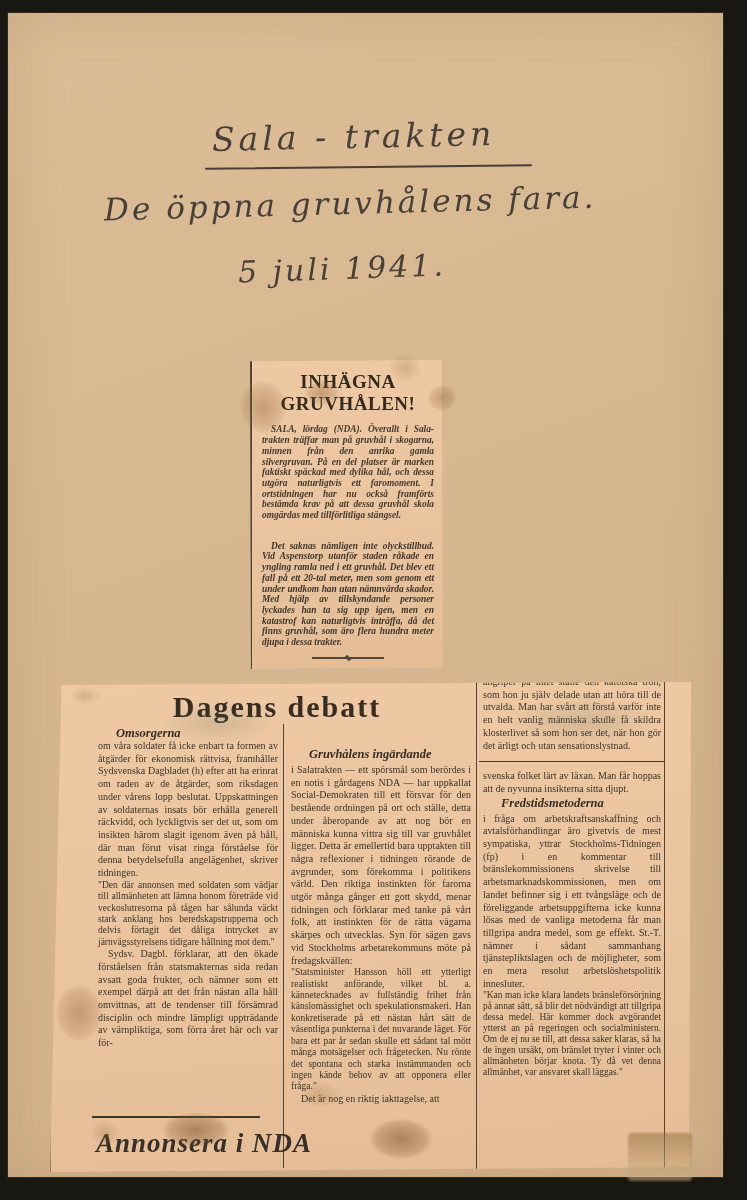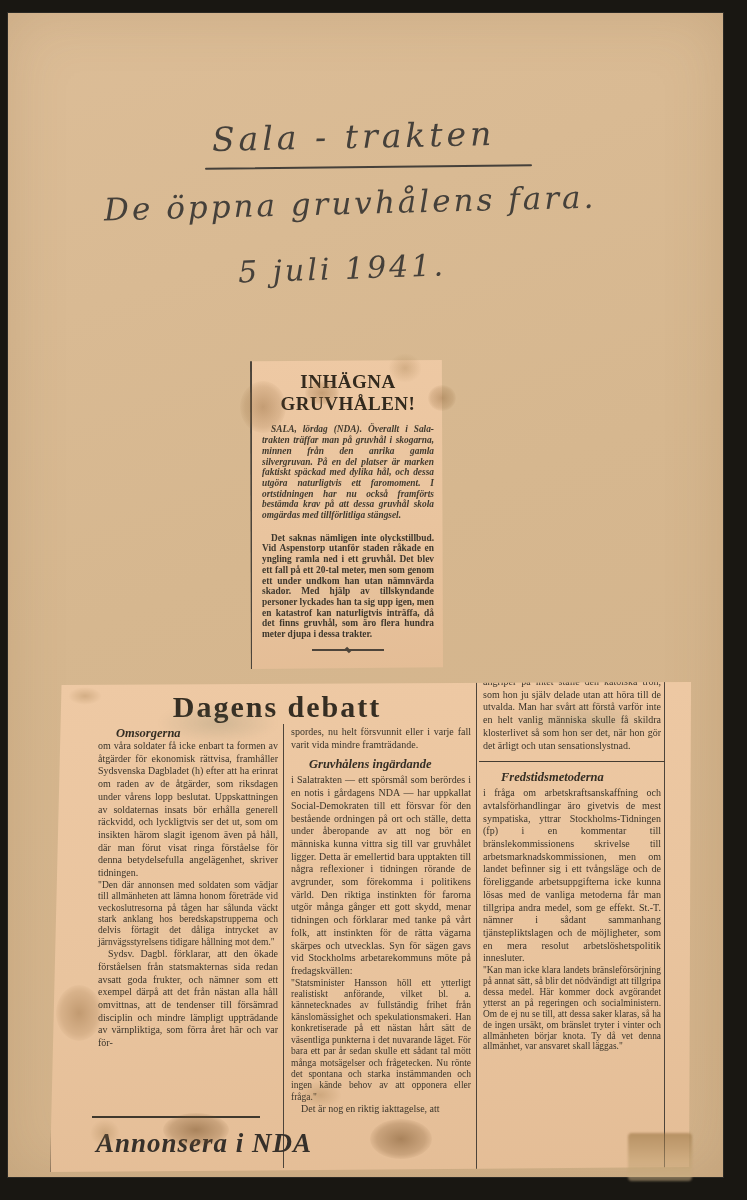--- a/index.html
+++ b/index.html
@@ -40,21 +40,21 @@
     clip-path:polygon(0 .4%,99.4% 0,100% 99.4%,.5% 100%);
   }
   .cs-title{
     font-weight:bold;text-align:center;
     font-size:19px;line-height:22px;letter-spacing:.5px;
     color:#332a1e;margin-top:2px;
     font-family:"Liberation Serif", serif;
   }
   .cs-body{margin-top:8px;font-size:9.4px;line-height:10.7px;text-align:justify;}
   .cs-p1{font-style:italic;font-weight:bold;text-indent:9px;color:#413a2e;}
-  .cs-p2{margin-top:12px;font-weight:600;text-indent:9px;color:#3d372d;}
+  .cs-p2{margin-top:20px;font-weight:600;text-indent:9px;color:#3d372d;font-style:italic;}
   .cs-divider{position:relative;width:72px;height:1.5px;background:#4d443a;margin:7px auto 0 auto;}
   .cs-divider::after{
     content:"";position:absolute;left:50%;top:50%;width:6px;height:6px;
     transform:translate(-50%,-50%) rotate(45deg) scaleY(.55);background:#4d443a;
   }
   .clip-large{
     left:42px;top:669px;width:641px;height:490px;
     overflow:hidden;box-sizing:border-box;
     clip-path:polygon(1.8% .6%,100% 0,99.7% 99%,0 100%);
     border-left:1px solid rgba(70,58,45,.55);
@@ -75,21 +75,21 @@
   .col-heading{
     font-weight:bold;font-style:italic;font-size:12.5px;line-height:14px;
     padding-left:18px;text-align:left;color:#352e24;
   }
   .col p{margin:0;}
   .p-indent{text-indent:10px;margin-top:3px;}
   .p-cont{margin-top:0;}
   .p-quote{margin:3px 2px 0 16px;font-size:9.5px;line-height:11.4px;}
   .col-3 .p-quote{font-size:9.4px;line-height:10.9px;}
   .h-rule{height:1px;background:#443c31;margin:9px -4px 8px -4px;}
-  .mt6{margin-top:6px;}
+  .mt6{margin-top:21px;}
   .mt14{}
   .ad-rule{position:absolute;left:41px;top:434px;width:168px;height:2px;background:#3f382d;}
   .ad-text{
     position:absolute;left:45px;top:446px;width:240px;
     font-weight:bold;font-style:italic;font-size:27px;letter-spacing:1px;
     color:#36302a;font-family:"Liberation Serif", serif;white-space:nowrap;
   }
   
   .stain{position:absolute;border-radius:50%;pointer-events:none;}
   .st-a{background:radial-gradient(ellipse at center,rgba(140,98,52,.42) 0%,rgba(140,98,52,.18) 55%,transparent 75%);}
@@ -138,30 +138,30 @@
       <div class="col-heading">Omsorgerna</div>
       <p class="p-cont">om våra soldater få icke enbart ta formen av åtgärder för ekonomisk rättvisa, framhåller Sydsvenska Dagbladet (h) efter att ha erinrat om raden av de åtgärder, som riksdagen under vårens lopp beslutat. Uppskattningen av soldaternas insats bör erhålla generell räckvidd, och lyckligtvis ser det ut, som om insikten härom slagit igenom även på håll, där man förut visat ringa förståelse för denna betydelsefulla angelägenhet, skriver tidningen.</p>
       <p class="p-quote">"Den där annonsen med soldaten som vädjar till allmänheten att lämna honom företräde vid veckoslutresorna på tågen har sålunda väckt stark anklang hos beredskapstrupperna och delvis förtagit det dåliga intrycket av järnvägsstyrelsens tidigare hållning mot dem."</p>
       <p class="p-indent">Sydsv. Dagbl. förklarar, att den ökade förståelsen från statsmakternas sida redan avsatt goda frukter, och nämner som ett exempel därpå att det från nästan alla håll omvittnas, att de tendenser till försämrad disciplin och mindre lämpligt uppträdande av värnpliktiga, som förra året här och var för-</p>
     </div>
 
     <div class="ad-rule"></div>
     <div class="ad-text">Annonsera i NDA</div>
 
     <div class="col col-2">
-      <p class="p-cont">spordes, nu helt försvunnit eller i varje fall varit vida mindre framträdande.</p>
       <div class="col-heading mt6">Gruvhålens ingärdande</div>
       <p class="p-cont" style="margin-top:3px;">i Salatrakten — ett spörsmål som berördes i en notis i gårdagens NDA — har uppkallat Social-Demokraten till ett försvar för den bestående ordningen på ort och ställe, detta under åberopande av att nog bör en människa kunna vittra sig till var gruvhålet ligger. Detta är emellertid bara upptakten till några reflexioner i tidningen rörande de avgrunder, som förekomma i politikens värld. Den riktiga instinkten för farorna utgör många gånger ett gott skydd, menar tidningen och förklarar med tanke på vårt folk, att instinkten för de rätta vägarna skärpes och utvecklas. Syn för sägen gavs vid Stockholms arbetarekommuns möte på fredagskvällen:</p>
       <p class="p-quote">"Statsminister Hansson höll ett ytterligt realistiskt anförande, vilket bl. a. kännetecknades av fullständig frihet från känslomässighet och spekulationsmakeri. Han konkretiserade på ett nästan hårt sätt de väsentliga punkterna i det nuvarande läget. För bara ett par år sedan skulle ett sådant tal mött många motsägelser och frågetecken. Nu rönte det spontana och starka instämmanden och ingen kände behov av att opponera eller fråga."</p>
       <p class="p-indent">Det är nog en riktig iakttagelse, att</p>
     </div>
 
     <div class="col col-3">
       <p class="p-cont">angriper på intet ställe den katolska tron, som hon ju själv delade utan att höra till de utvalda. Man har svårt att förstå varför inte en helt vanlig människa skulle få skildra klosterlivet så som hon ser det, när hon gör det ärligt och utan sensationslystnad.</p>
       <div class="h-rule"></div>
+      <p class="p-cont">svenska folket lärt av läxan. Man får hoppas att de nyvunna insikterna sitta djupt.</p>
       <div class="col-heading mt14">Fredstidsmetoderna</div>
       <p class="p-cont" style="margin-top:3px;">i fråga om arbetskraftsanskaffning och avtalsförhandlingar äro givetvis de mest sympatiska, yttrar Stockholms-Tidningen (fp) i en kommentar till bränslekommissionens skrivelse till arbetsmarknadskommissionen, men om landet befinner sig i ett tvångsläge och de föreliggande arbetsuppgifterna icke kunna lösas med de vanliga metoderna får man tillgripa andra medel, som ge effekt. St.-T. nämner i sådant sammanhang tjänstepliktslagen och de möjligheter, som en mera resolut arbetslöshetspolitik innesluter.</p>
       <p class="p-quote">"Kan man icke klara landets bränsleförsörjning på annat sätt, så blir det nödvändigt att tillgripa dessa medel. Här kommer dock avgörandet ytterst an på regeringen och socialministern. Om de ej nu se till, att dessa saker klaras, så ha de ingen ursäkt, om bränslet tryter i vinter och allmänheten börjar knota. Ty då vet denna allmänhet, var ansvaret skall läggas."</p>
     </div>
   </div>
 
   <div class="stain st-a" style="left:232px;top:368px;width:46px;height:52px;"></div>
   <div class="stain st-a" style="left:297px;top:368px;width:34px;height:24px;"></div>
   <div class="stain st-c" style="left:380px;top:340px;width:34px;height:30px;"></div>
   <div class="stain st-a" style="left:420px;top:372px;width:28px;height:26px;"></div>

